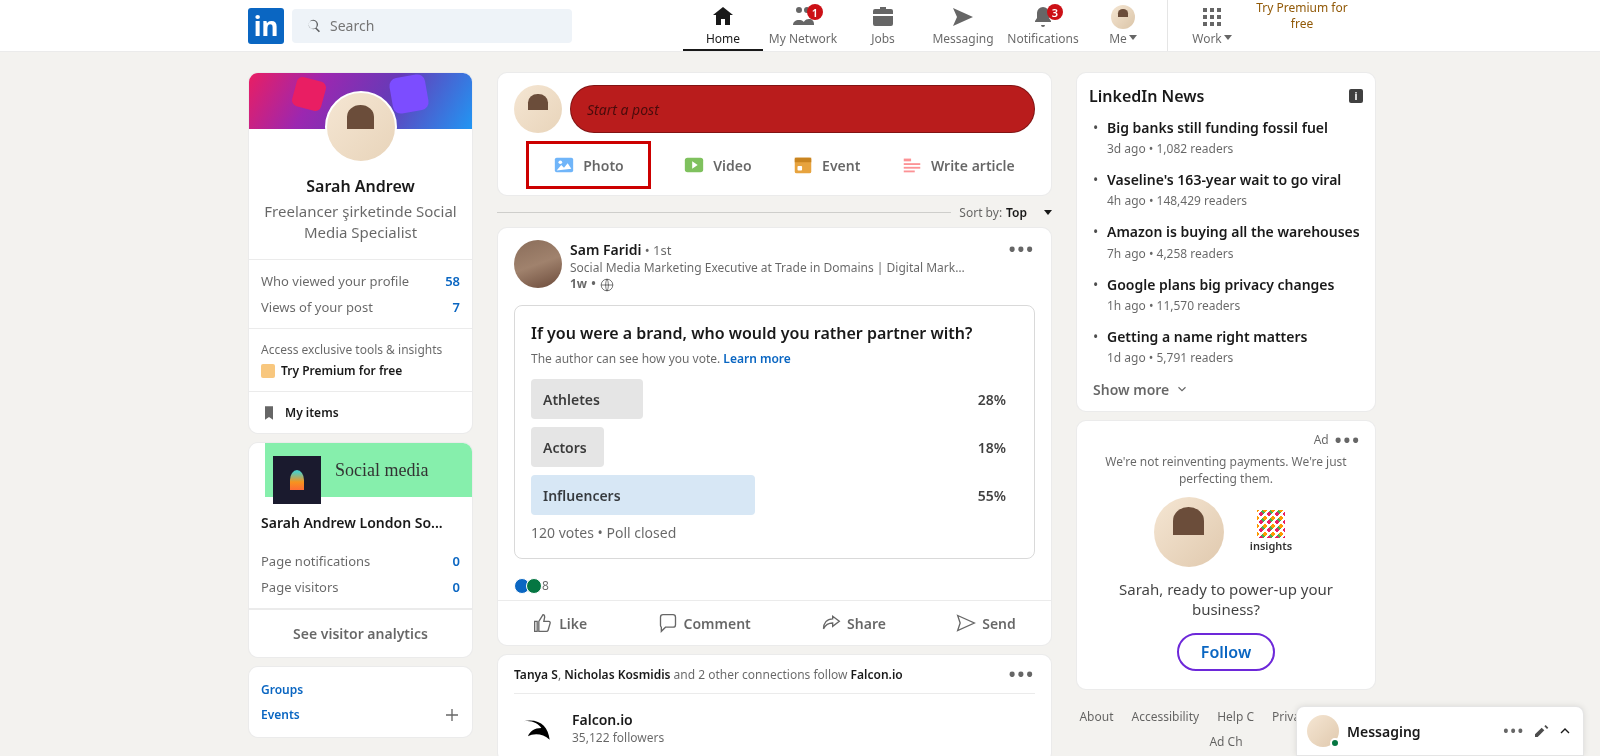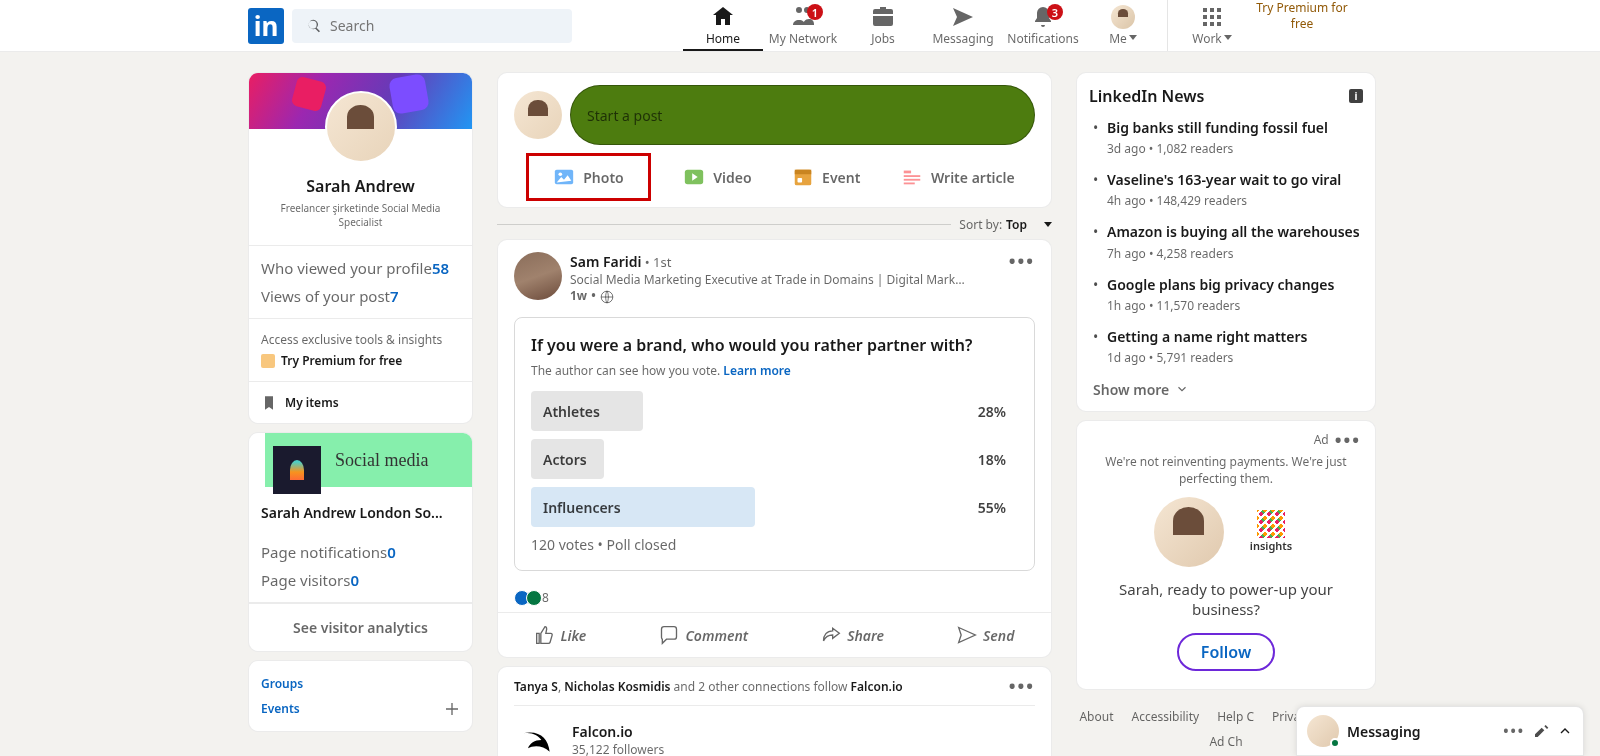--- a/index.html
+++ b/index.html
@@ -22,22 +22,22 @@
 .avatar-sm::after,.avatar-md::after,.avatar-lg::after { content:""; position:absolute; top:18%; left:30%; width:40%; height:35%; background:#6b4d3a; border-radius:50% 50% 0 0; }
 .premium-link { color:#915907; font-size:12px; text-align:center; width:100px; cursor:pointer; line-height:1.3; }
 .container { max-width:1128px; margin:0 auto; display:grid; grid-template-columns:225px 555px 300px; gap:24px; padding:72px 12px 20px; align-items:start; }
 .card { background:#fff; border:1px solid rgba(0,0,0,.08); border-radius:10px; margin-bottom:8px; overflow:hidden; }
 .p-cover { height:56px; background:linear-gradient(120deg,#e91e63 0%,#9c27b0 30%,#673ab7 60%,#2196f3 100%); position:relative; }
 .p-cover::before { content:""; position:absolute; left:20%; top:10%; width:30px; height:30px; background:#e91e63; border-radius:6px; transform:rotate(15deg); }
 .p-cover::after { content:""; position:absolute; right:20%; top:5%; width:36px; height:36px; background:#7c4dff; border-radius:8px; transform:rotate(-10deg); }
 .avatar-lg { width:72px; height:72px; border-radius:50%; border:2px solid #fff; margin:-38px auto 0; background:linear-gradient(135deg,#f5e6d3 0%,#e8d4ba 100%); position:relative; overflow:hidden; }
 .p-info { text-align:center; padding:12px 12px 16px; border-bottom:1px solid rgba(0,0,0,.08); }
 .p-name { font-size:16px; font-weight:600; color:rgba(0,0,0,.9); margin-bottom:4px; cursor:pointer; }
-.p-sub { font-size:10px; color:rgba(0,0,0,.6); line-height:1.4; }
-.stat-row { display:flex; padding:4px 12px; font-size:15px; cursor:pointer; }
+.p-sub { font-size:15px; color:rgba(0,0,0,.6); line-height:1.4; }
+.stat-row { display:flex; justify-content:space-between; padding:4px 12px; font-size:13px; cursor:pointer; }
 .stat-row .k { color:rgba(0,0,0,.6); }
 .stat-row .v { color:#0a66c2; font-weight:600; }
 .stats { padding:8px 0; border-bottom:1px solid rgba(0,0,0,.08); }
 .premium-block { padding:12px; font-size:12px; border-bottom:1px solid rgba(0,0,0,.08); cursor:pointer; }
 .premium-block .h { color:rgba(0,0,0,.6); margin-bottom:4px; }
 .premium-block .l { display:flex; align-items:center; gap:6px; font-weight:600; }
 .gold-sq { width:14px; height:14px; background:#f8c77e; border-radius:2px; }
 .items-row { padding:12px; display:flex; align-items:center; gap:8px; font-size:12px; font-weight:600; cursor:pointer; }
 .bm-icon { width:16px; height:16px; fill:rgba(0,0,0,.6); }
 .page-cover { height:54px; background:#86efac; display:flex; align-items:center; padding:0 8px; gap:14px;margin-left:16px; }
@@ -46,21 +46,21 @@
 .page-cover-txt { font-family:cursive; font-size:18px; color:#333; }
 .page-name { padding:16px 12px 8px; font-size:14px; font-weight:600; cursor:pointer; white-space:nowrap; overflow:hidden; text-overflow:ellipsis; }
 .discover { padding:10px 12px; font-size:12px; }
 .discover-row { display:flex; justify-content:space-between; align-items:center; padding:4px 0; cursor:pointer; }
 .discover-row .k { color:#0a66c2; font-weight:600; }
 .plus-icon { width:16px; height:16px; fill:rgba(0,0,0,.6); }
 .sva { text-align:center; padding:14px; font-size:14px; color:rgba(0,0,0,.6); font-weight:600; border-top:1px solid rgba(0,0,0,.08); cursor:pointer; }
 .start-post { padding:12px 16px 4px; }
 .sp-row { display:flex; gap:8px; align-items:center; }
 .avatar-md { width:48px; height:48px; border-radius:50%; background:linear-gradient(135deg,#f5e6d3 0%,#e8d4ba 100%); position:relative; overflow:hidden; flex-shrink:0; }
-.sp-input { flex:1; height:60px; border:1px solid rgba(0,0,0,.3); border-radius:35px; padding:0 16px; font-size:14px; color:rgba(0,0,0,.6); cursor:pointer; text-align:left; background:#4d7c0f; display:flex; align-items:center; }
+.sp-input { flex:1; height:48px; border:1px solid rgba(0,0,0,.3); border-radius:35px; padding:0 16px; font-size:14px; color:rgba(0,0,0,.6); cursor:pointer; text-align:left; background:#b91c1c; display:flex; align-items:center;font-style:italic; }
 .sp-btns { display:flex; justify-content:space-around; margin-top:6px; padding:2px 0; }
 .sp-btn { display:flex; align-items:center; gap:8px; padding:10px 8px; border-radius:4px; cursor:pointer; font-size:14px; font-weight:600; color:rgba(0,0,0,.6); }
 .sp-btn.hl { border:3px solid #c00; border-radius:0; padding:10px 24px; }
 .sp-btn svg { width:22px; height:22px; }
 .sort-row { display:flex; align-items:center; margin:6px 0; font-size:12px; color:rgba(0,0,0,.6); }
 .sort-row hr { flex:1; border:none; border-top:1px solid rgba(0,0,0,.15); margin-right:8px; }
 .sort-row .v { color:rgba(0,0,0,.9); font-weight:600; margin-left:4px; display:flex; align-items:center; gap:17px; cursor:pointer; }
 .post { padding:12px 16px 0; }
 .post-head { display:flex; gap:8px; }
 .post-av { width:48px; height:48px; border-radius:50%; background:linear-gradient(160deg,#8a6d5a 0%,#a0826d 50%,#6b4a3a 100%); flex-shrink:0; }
@@ -76,21 +76,21 @@
 .poll-note { font-size:12px; color:rgba(0,0,0,.6); margin-bottom:12px; }
 .poll-note a { color:#0a66c2; font-weight:600; text-decoration:none; }
 .poll-opt { position:relative; height:40px; display:flex; align-items:center; justify-content:space-between; padding:0 12px; margin-bottom:8px; font-size:14px; font-weight:600; color:rgba(0,0,0,.75); }
 .poll-bar { position:absolute; left:0; top:0; bottom:0; background:#e5e5e5; border-radius:4px; z-index:0; }
 .poll-bar.sel { background:#d7e7f5; }
 .poll-opt span { position:relative; z-index:1; }
 .poll-ft { font-size:14px; color:rgba(0,0,0,.6); margin-top:8px; }
 .react-row { display:flex; align-items:center; gap:4px; padding:6px 0; font-size:12px; color:rgba(0,0,0,.6); }
 .react-ic { display:flex; }
 .react-c { width:16px; height:16px; border-radius:50%; border:1px solid #fff; margin-right:-4px; }
-.act-row { display:flex; justify-content:space-around; border-top:1px solid rgba(0,0,0,.08); padding:2px 0;font-style:italic; }
+.act-row { display:flex; justify-content:space-around; border-top:1px solid rgba(0,0,0,.08); padding:2px 0; }
 .act-btn { display:flex; align-items:center; gap:6px; padding:10px 8px; font-size:14px; font-weight:600; color:rgba(0,0,0,.6); cursor:pointer; border-radius:4px; }
 .act-btn svg { width:20px; height:20px; fill:none; stroke:currentColor; stroke-width:1.6; }
 .post2 { padding:10px 16px; }
 .p2-top { display:flex; justify-content:space-between; align-items:center; font-size:12px; color:rgba(0,0,0,.6); border-bottom:1px solid rgba(0,0,0,.08); padding-bottom:10px; margin-bottom:10px; }
 .p2-top .b { color:rgba(0,0,0,.9); font-weight:600; }
 .p2-body { display:flex; gap:10px; align-items:center; }
 .p2-logo { width:48px; height:48px; display:flex; align-items:center; justify-content:center; }
 .p2-logo svg { width:40px; height:40px; fill:#000; }
 .p2-name { font-size:14px; font-weight:600; }
 .p2-sub { font-size:12px; color:rgba(0,0,0,.6); }

